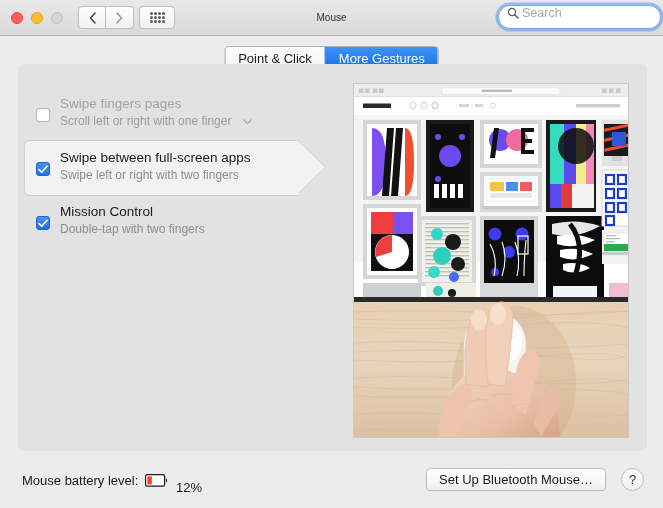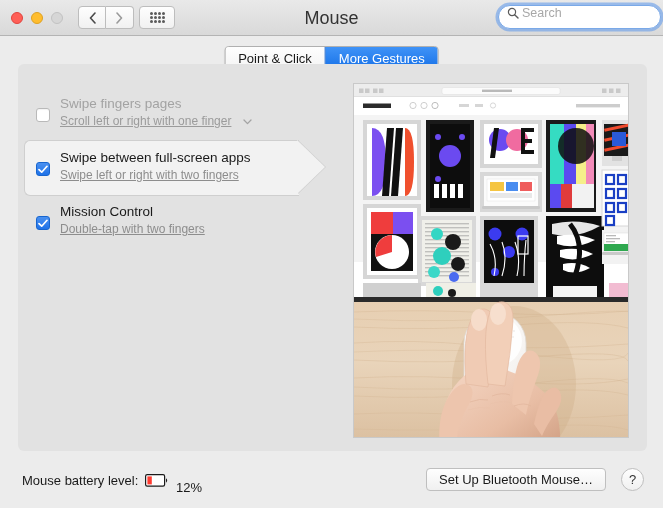--- a/index.html
+++ b/index.html
@@ -75,21 +75,21 @@
     gap: 1px;
   }
   .dot-grid i { background: #5b5b5b; border-radius: 50%; display: block; width: 3px; height: 3px; }
 
   #window-title {
     position: absolute;
     left: 0; top: 0;
     width: 663px; height: 36px;
     line-height: 36px;
     text-align: center;
-    font-size: 18px;
+    font-size: 10px;
     color: #333;
     pointer-events: none;
   }
 
   #search-wrap {
     position: absolute;
     right: 2px; top: 5px;
     width: 163px; height: 24px;
     border-radius: 12px;
     background: #fff;
@@ -214,21 +214,20 @@
     line-height: 18px;
   }
   .gesture-title.dim { color: #a3a3a3; }
   .gesture-sub {
     font-size: 12px;
     color: #9b9b9b;
     line-height: 17px;
     display: flex;
     align-items: center;
     gap: 12px;
-    text-decoration: underline;
   }
   .gesture-sub.strong { color: #8d8d8d; }
   .chev-down { display: inline-block; }
 
   
   #preview {
     position: absolute;
     left: 335px; top: 19px;
     width: 276px; height: 355px;
     background: #fff;

